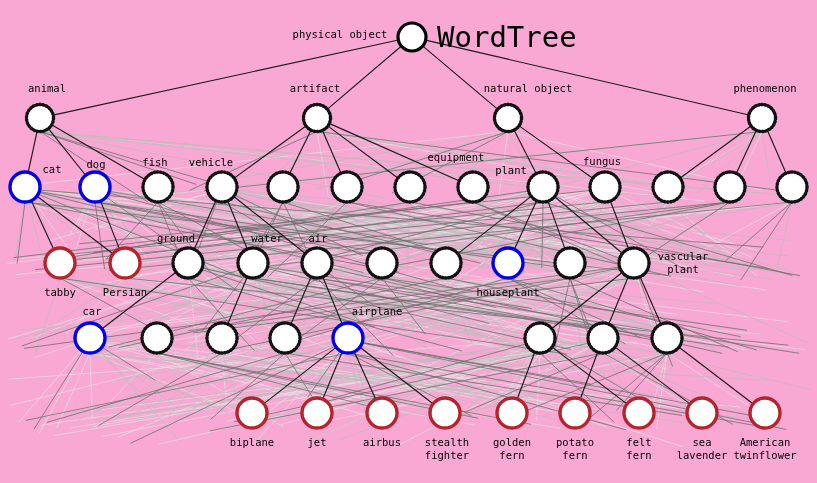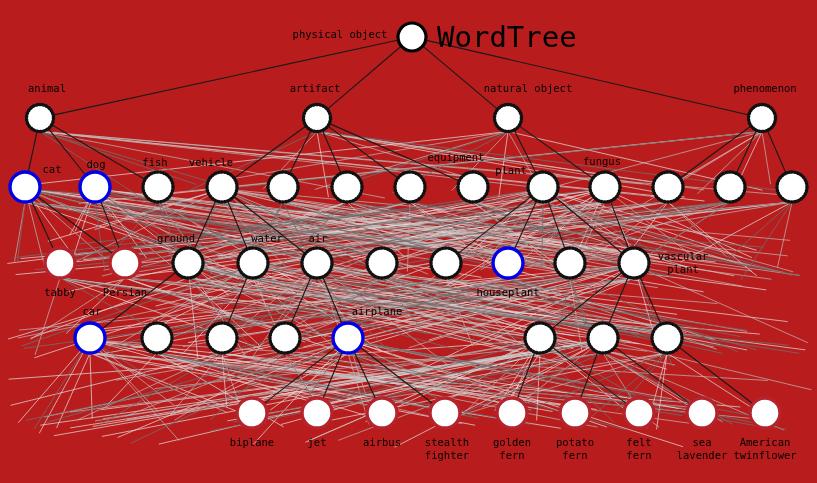--- a/index.html
+++ b/index.html
@@ -7,21 +7,21 @@
     padding: 0;
     background: #ffffff;
   }
   body {
     font-family: "DejaVu Sans Mono", monospace;
   }
   #figure {
     position: relative;
     width: 817px;
     height: 483px;
-    background: #b91c1c;
+    background: #f9a8d4;
     overflow: hidden;
   }
   svg#tree {
     display: block;
     width: 817px;
     height: 483px;
   }
   .edge-strong { stroke: #1a1a1a; stroke-width: 1.15; fill: none; }
   .edge-mid    { stroke: #6e6e6e; stroke-width: 0.8;  fill: none; }
   .edge-faint  { stroke: #bcbcbc; stroke-width: 0.7;  fill: none; }

